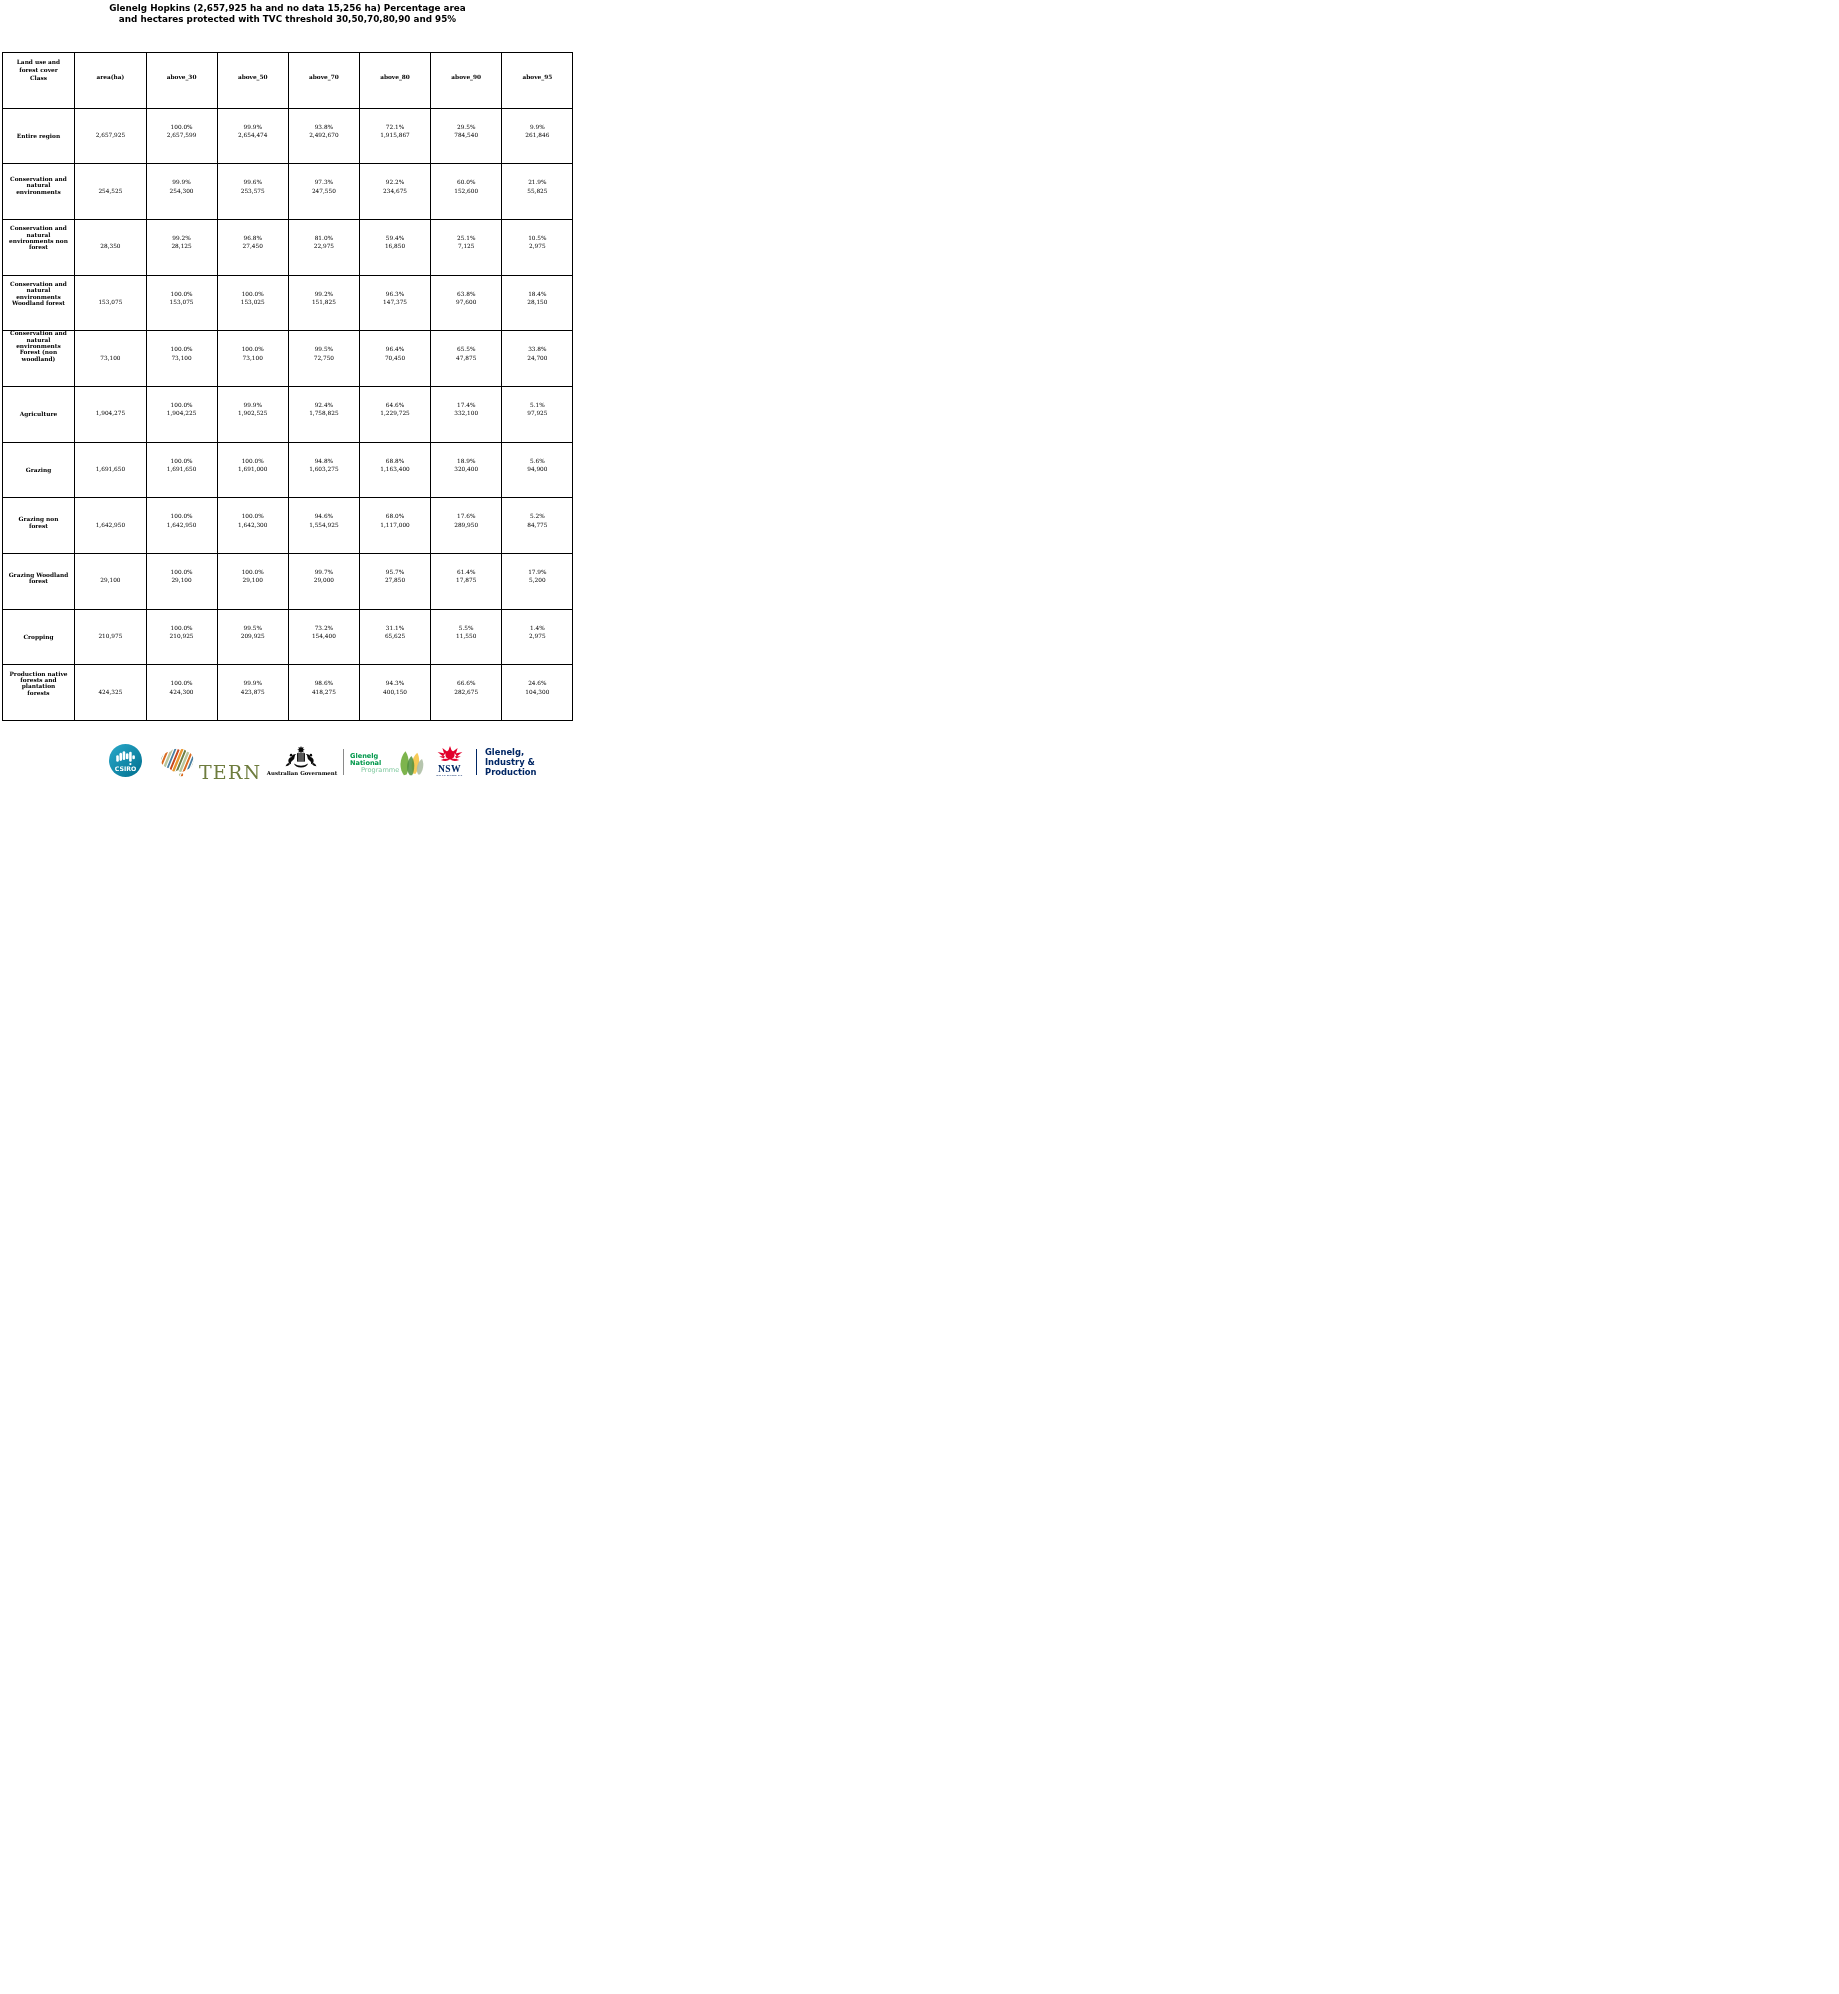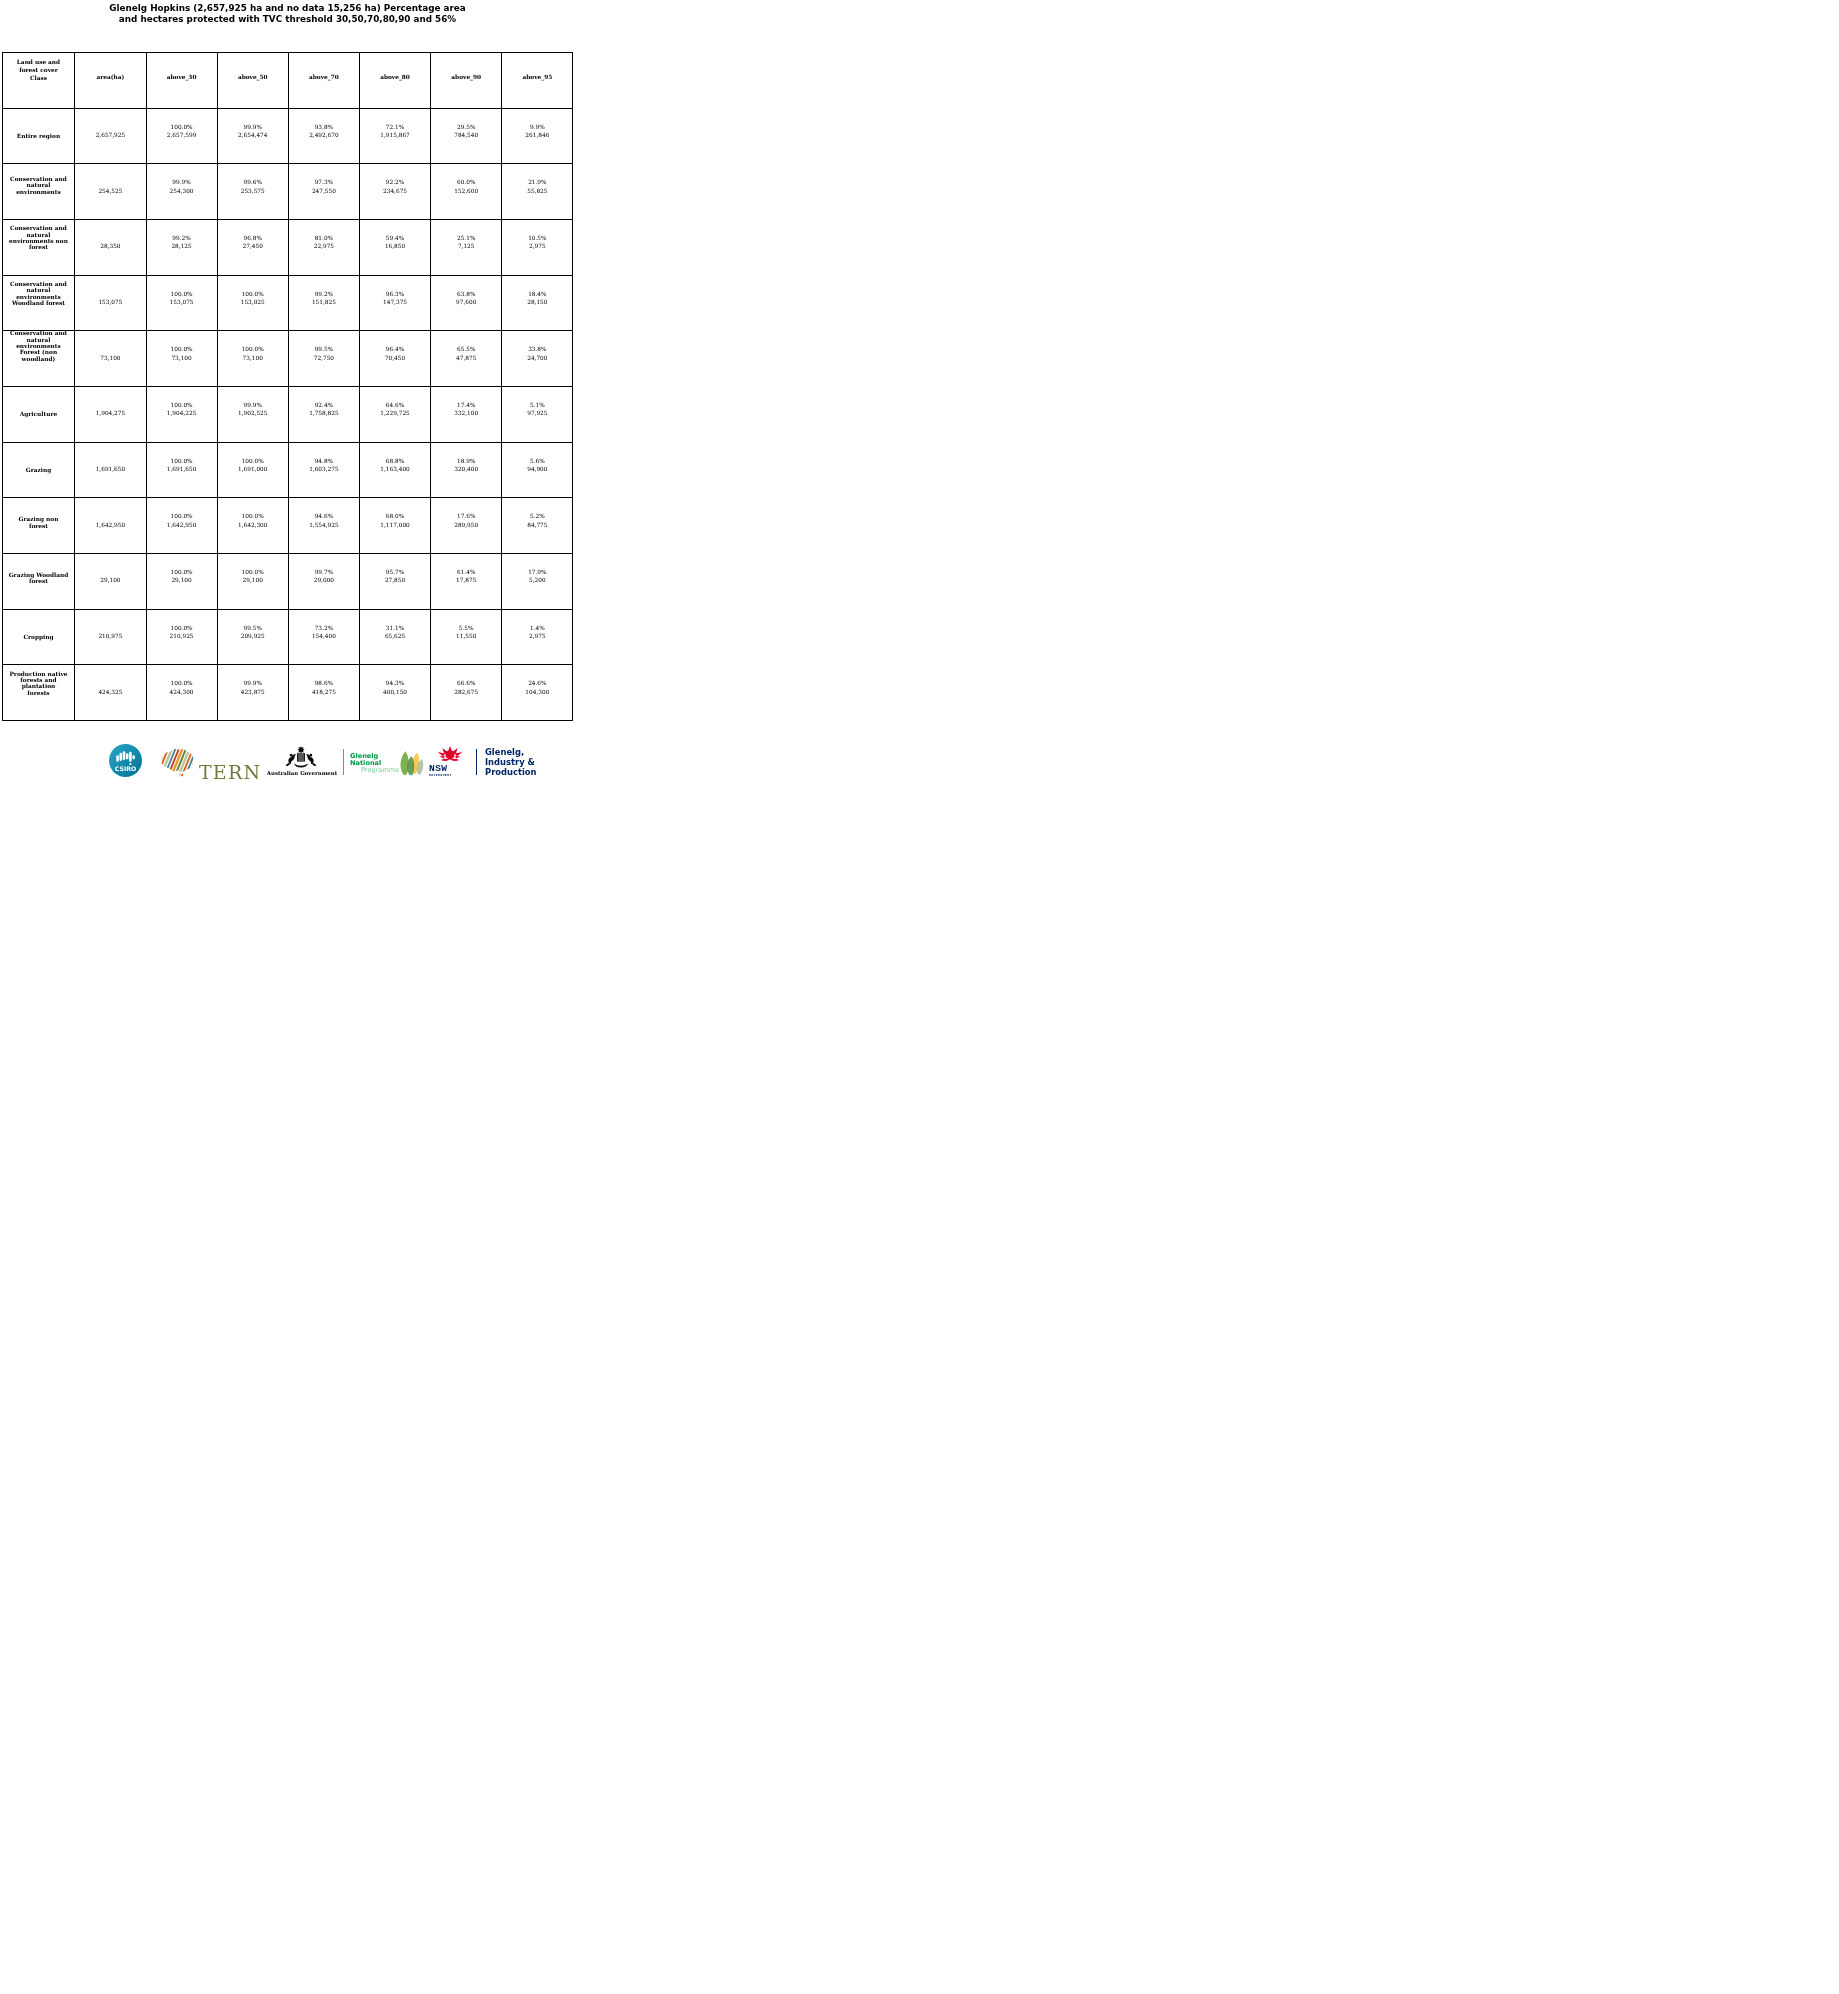--- a/index.html
+++ b/index.html
@@ -37,35 +37,35 @@
   .footer{position:absolute;left:0;top:744px;width:100%;height:44px;}
   .footer *{box-sizing:border-box;}
   .abs{position:absolute;}
   .tern-text{font-family:"DejaVu Serif","Liberation Serif",serif;font-size:19px;line-height:14.8px;
              letter-spacing:1.2px;font-weight:400;margin-top:12px;}
   .ausgov-text{font-size:5.4px;font-weight:bold;white-space:nowrap;text-align:center;
                font-family:"DejaVu Serif","Liberation Serif",serif;}
   .landcare{font-family:"DejaVu Sans","Liberation Sans",sans-serif;font-size:6.6px;
             line-height:7.2px;font-weight:bold;}
   .landcare .prog{font-weight:400;padding-left:11px;}
-  .nswblock{font-family:Liberation Mono, monospace;}
+  .nswblock{text-align:center;font-family:Liberation Serif, serif;}
   .nsw-word{font-size:9.6px;line-height:9.6px;font-weight:bold;letter-spacing:0.4px;}
   .nsw-gov{font-size:2.8px;line-height:3.6px;font-weight:bold;letter-spacing:0.6px;}
   .dpie{font-family:"DejaVu Sans","Liberation Sans",sans-serif;font-size:8.4px;
         line-height:9.8px;font-weight:bold;}
   .vline{width:0.4px;}
 </style>
 </head>
 <body>
 
 <div class="page">
 
   <div class="title">
     <div>Glenelg Hopkins (2,657,925 ha and no data 15,256 ha) Percentage area</div>
-    <div>and hectares protected with TVC threshold 30,50,70,80,90 and 56%</div>
+    <div>and hectares protected with TVC threshold 30,50,70,80,90 and 95%</div>
   </div>
 
   <div class="tbl">
       <div class="t-row">
         <div class="cell c0">
           <div class="h-stack">
             <div class="lline">Land use and</div>
             <div class="lline">forest cover</div>
             <div class="lline">Class</div>
           </div>

